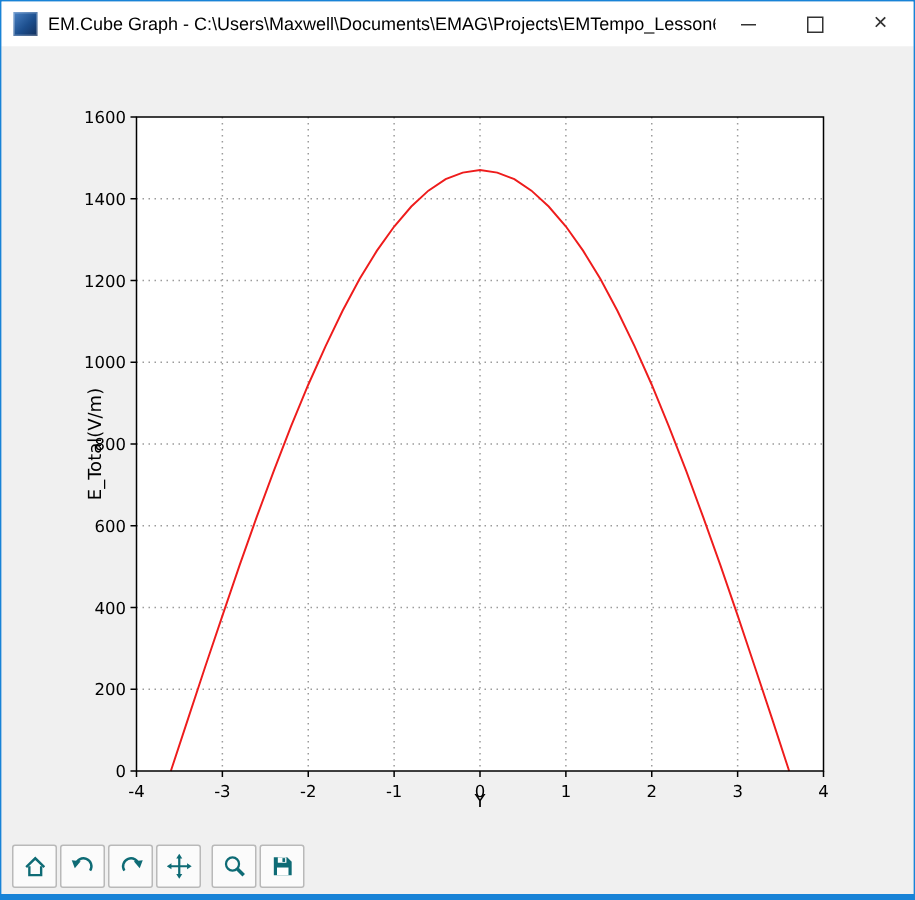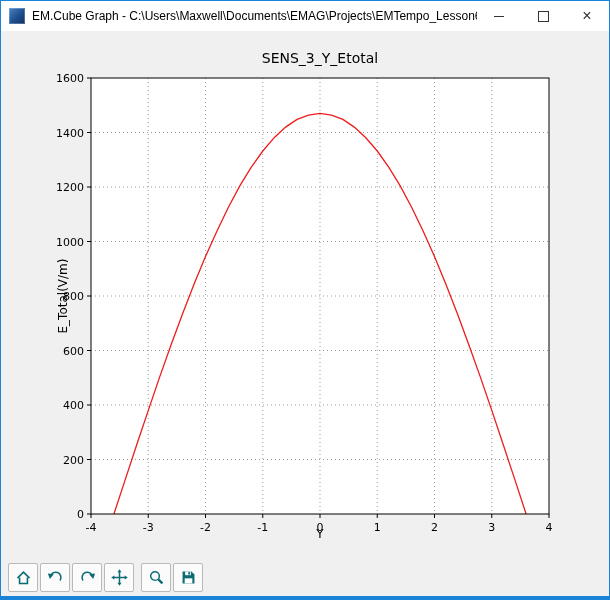--- a/index.html
+++ b/index.html
@@ -100,21 +100,20 @@
         <text x="83" y="269" text-anchor="end" font-size="11" font-family="DejaVu Sans, sans-serif" fill="#000000">800</text>
         <line x1="86" y1="210.5" x2="90" y2="210.5" stroke="#000000"></line>
         <text x="83" y="214.5" text-anchor="end" font-size="11" font-family="DejaVu Sans, sans-serif" fill="#000000">1000</text>
         <line x1="86" y1="156" x2="90" y2="156" stroke="#000000"></line>
         <text x="83" y="160" text-anchor="end" font-size="11" font-family="DejaVu Sans, sans-serif" fill="#000000">1200</text>
         <line x1="86" y1="101.5" x2="90" y2="101.5" stroke="#000000"></line>
         <text x="83" y="105.5" text-anchor="end" font-size="11" font-family="DejaVu Sans, sans-serif" fill="#000000">1400</text>
         <line x1="86" y1="47" x2="90" y2="47" stroke="#000000"></line>
         <text x="83" y="51" text-anchor="end" font-size="11" font-family="DejaVu Sans, sans-serif" fill="#000000">1600</text>
       </svg>
-    <div class="chart-title">SENS_3_Y_Etotal</div>
     <div class="ylabel">E_Total(V/m)</div>
     <div class="xlabel">Y</div>
   </div>
 
   <div class="toolbar">
     <div class="tool-btn">
       <svg width="17" height="17" viewBox="0 0 16 16">
         <path d="M2.3 8.6 L8 3 L13.7 8.6" fill="none" stroke="#0e6b75" stroke-width="1.5"></path>
         <path d="M4.3 8 V13.6 H11.7 V8" fill="none" stroke="#0e6b75" stroke-width="1.5"></path>
       </svg>

